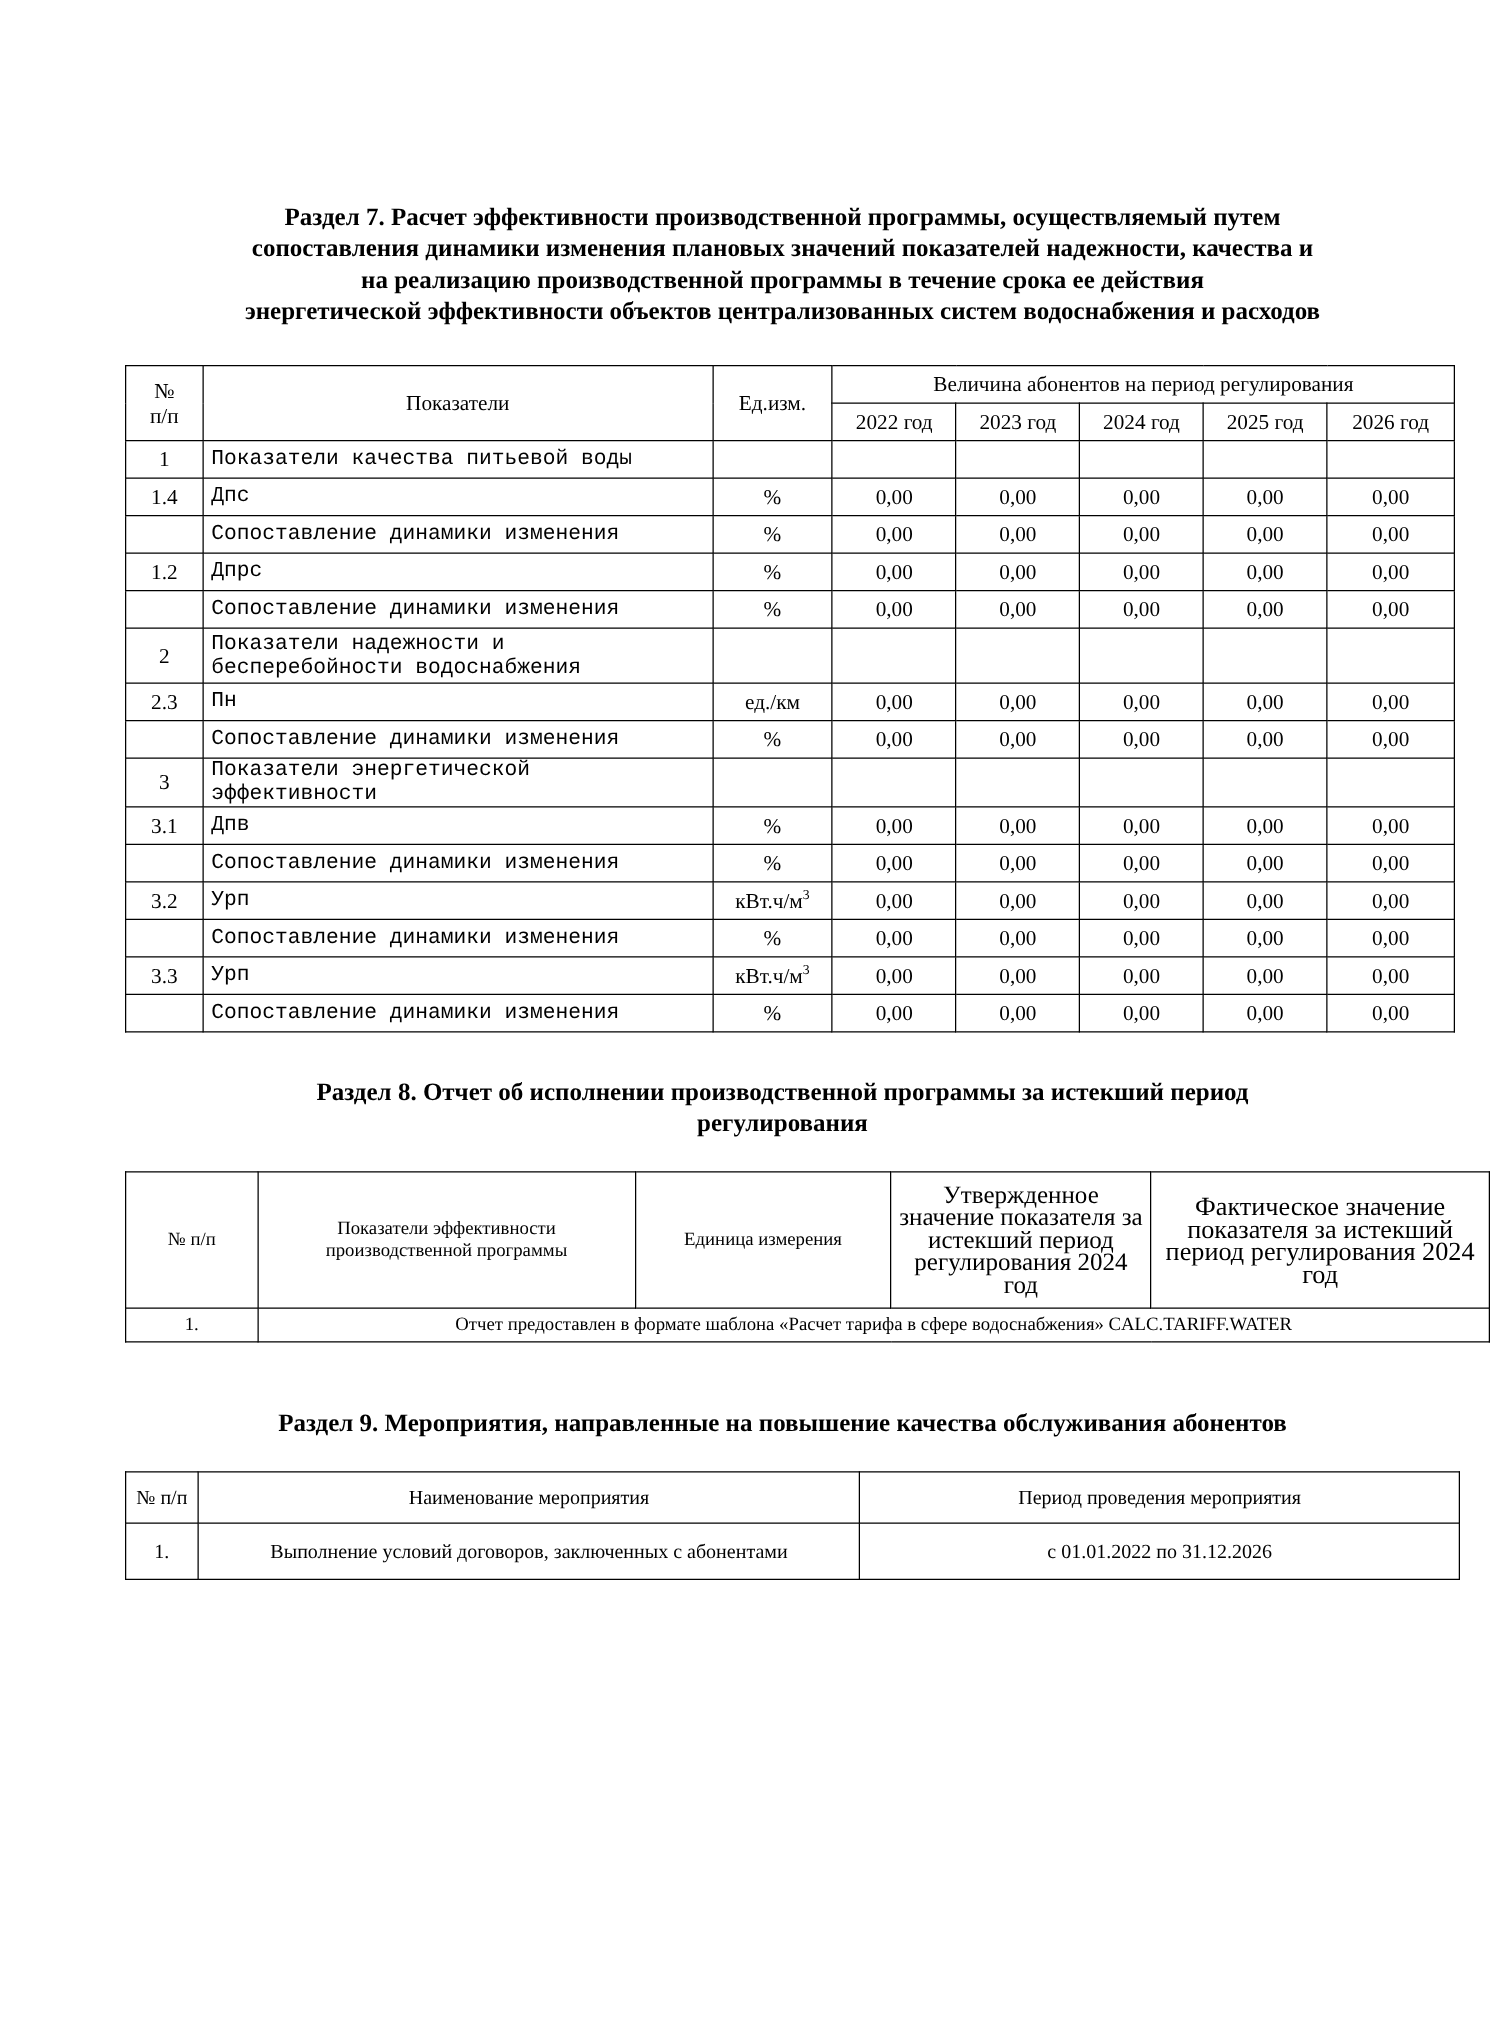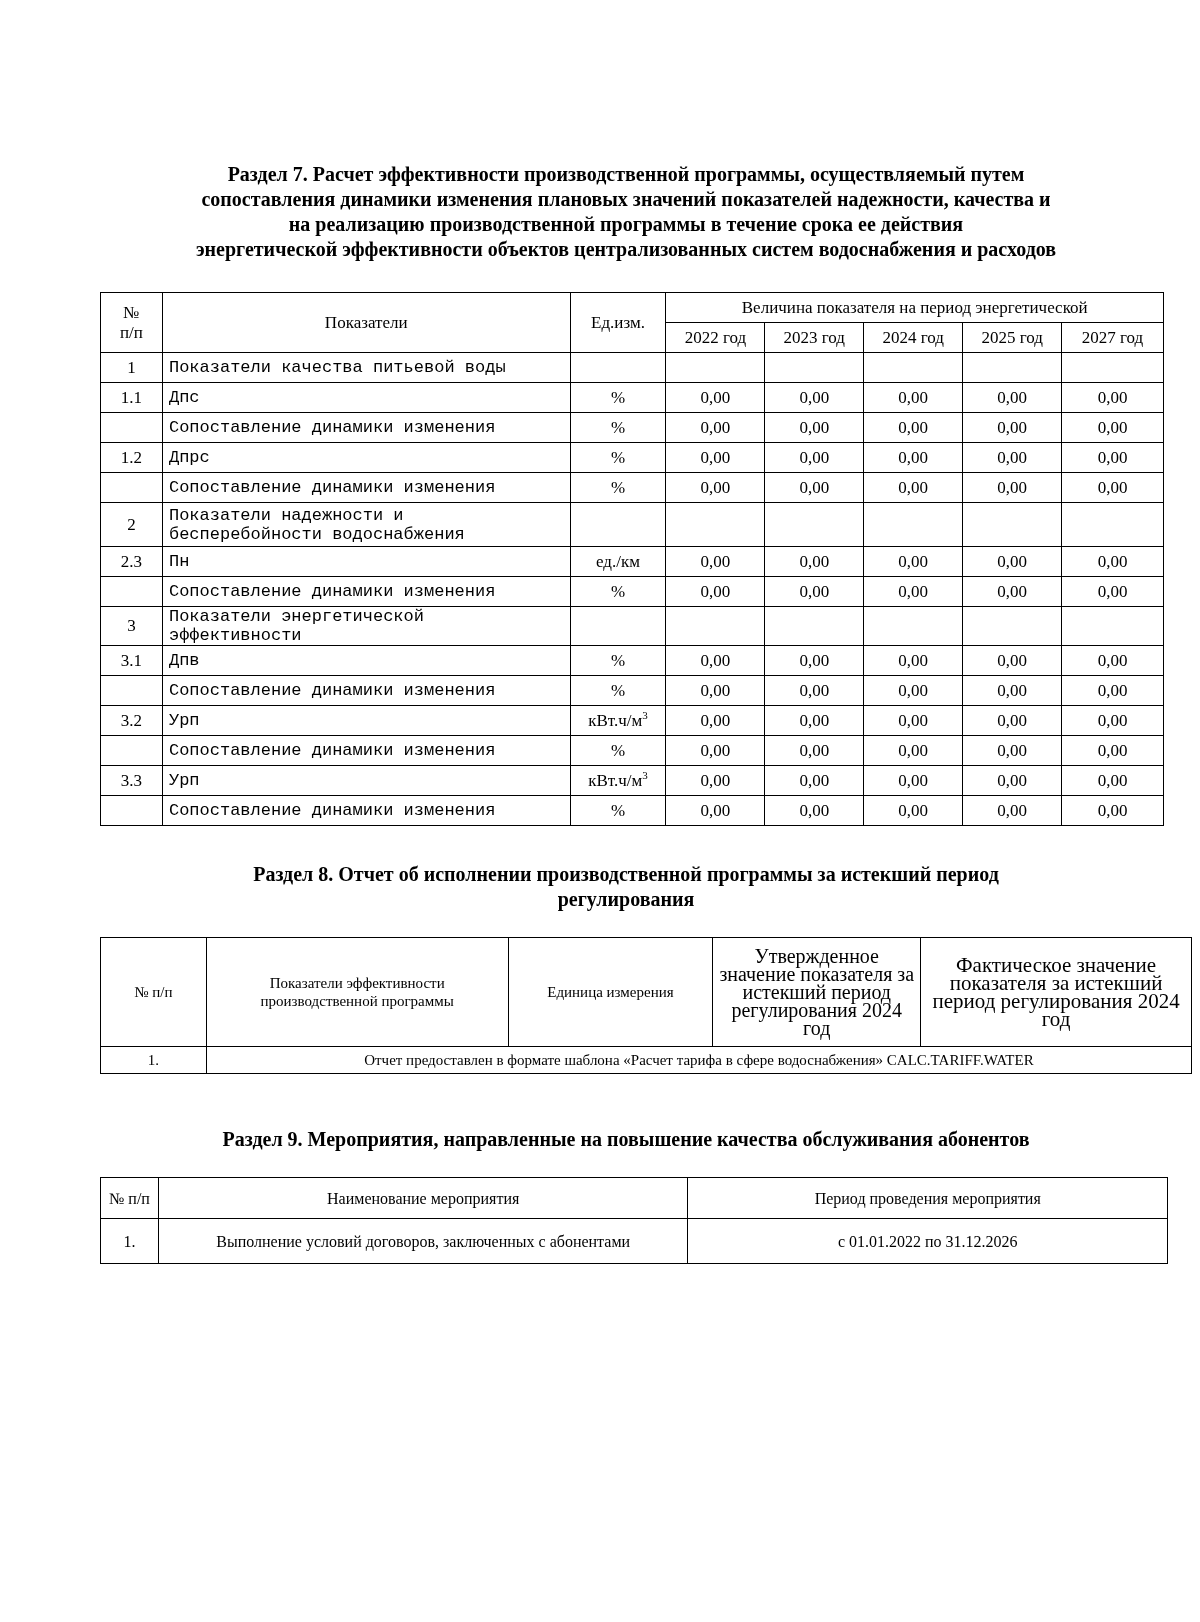--- a/index.html
+++ b/index.html
@@ -46,43 +46,43 @@
       <col style="width:102px">
   </colgroup>
   <thead>
     <tr>
       <th rowspan="2">
         <div>№</div>
         <div>п/п</div>
       </th>
       <th rowspan="2">Показатели</th>
       <th rowspan="2">Ед.изм.</th>
-      <th colspan="5">Величина показателя на период энергетической</th>
+      <th colspan="5">Величина абонентов на период регулирования</th>
     </tr>
     <tr>
       <th>2022 год</th>
       <th>2023 год</th>
       <th>2024 год</th>
       <th>2025 год</th>
-      <th>2027 год</th>
+      <th>2026 год</th>
     </tr>
   </thead>
   <tbody>
     <tr>
       <td class="num">1</td>
       <td class="name">Показатели качества питьевой воды</td>
       <td class="unit"></td>
       <td class="val"></td>
       <td class="val"></td>
       <td class="val"></td>
       <td class="val"></td>
       <td class="val"></td>
     </tr>
     <tr>
-      <td class="num">1.1</td>
+      <td class="num">1.4</td>
       <td class="name">Дпс</td>
       <td class="unit">%</td>
       <td class="val">0,00</td>
       <td class="val">0,00</td>
       <td class="val">0,00</td>
       <td class="val">0,00</td>
       <td class="val">0,00</td>
     </tr>
     <tr>
       <td class="num"></td>

